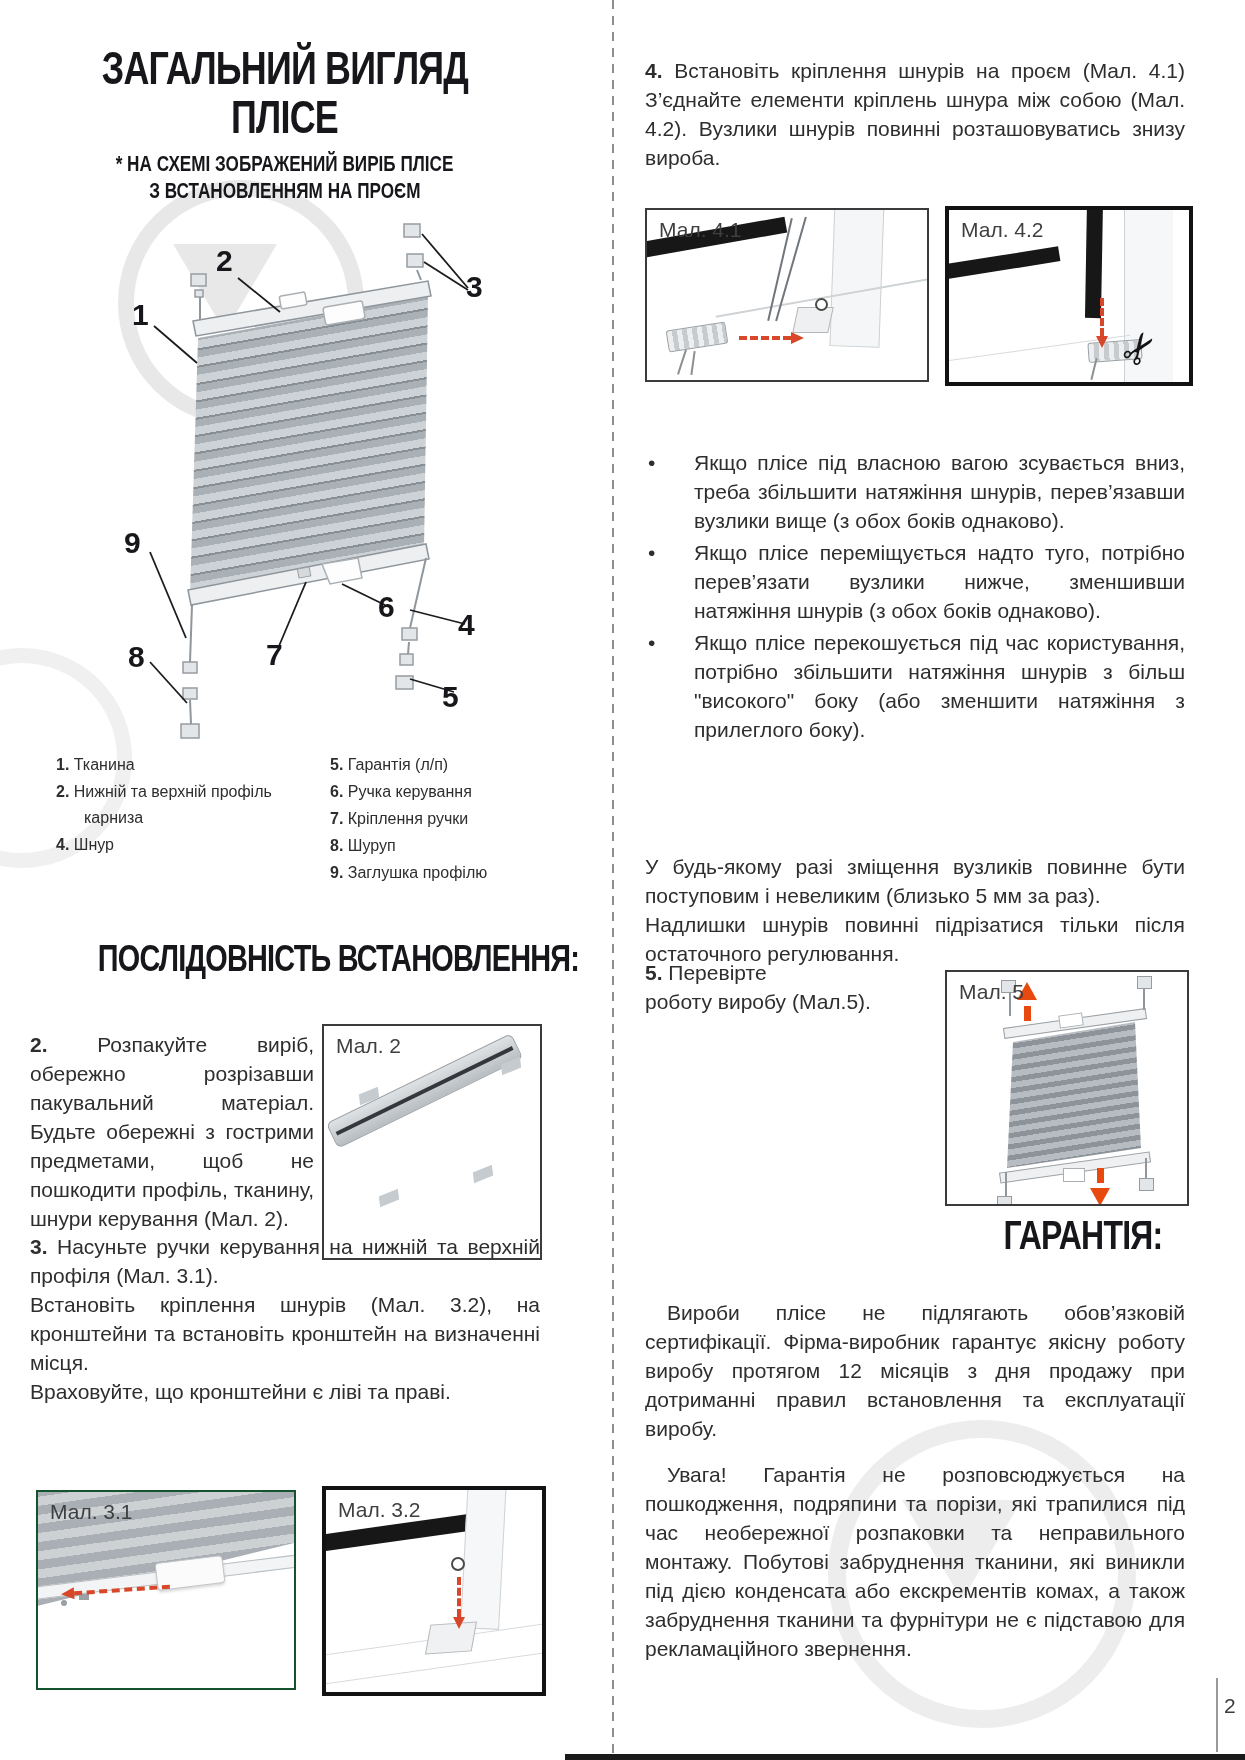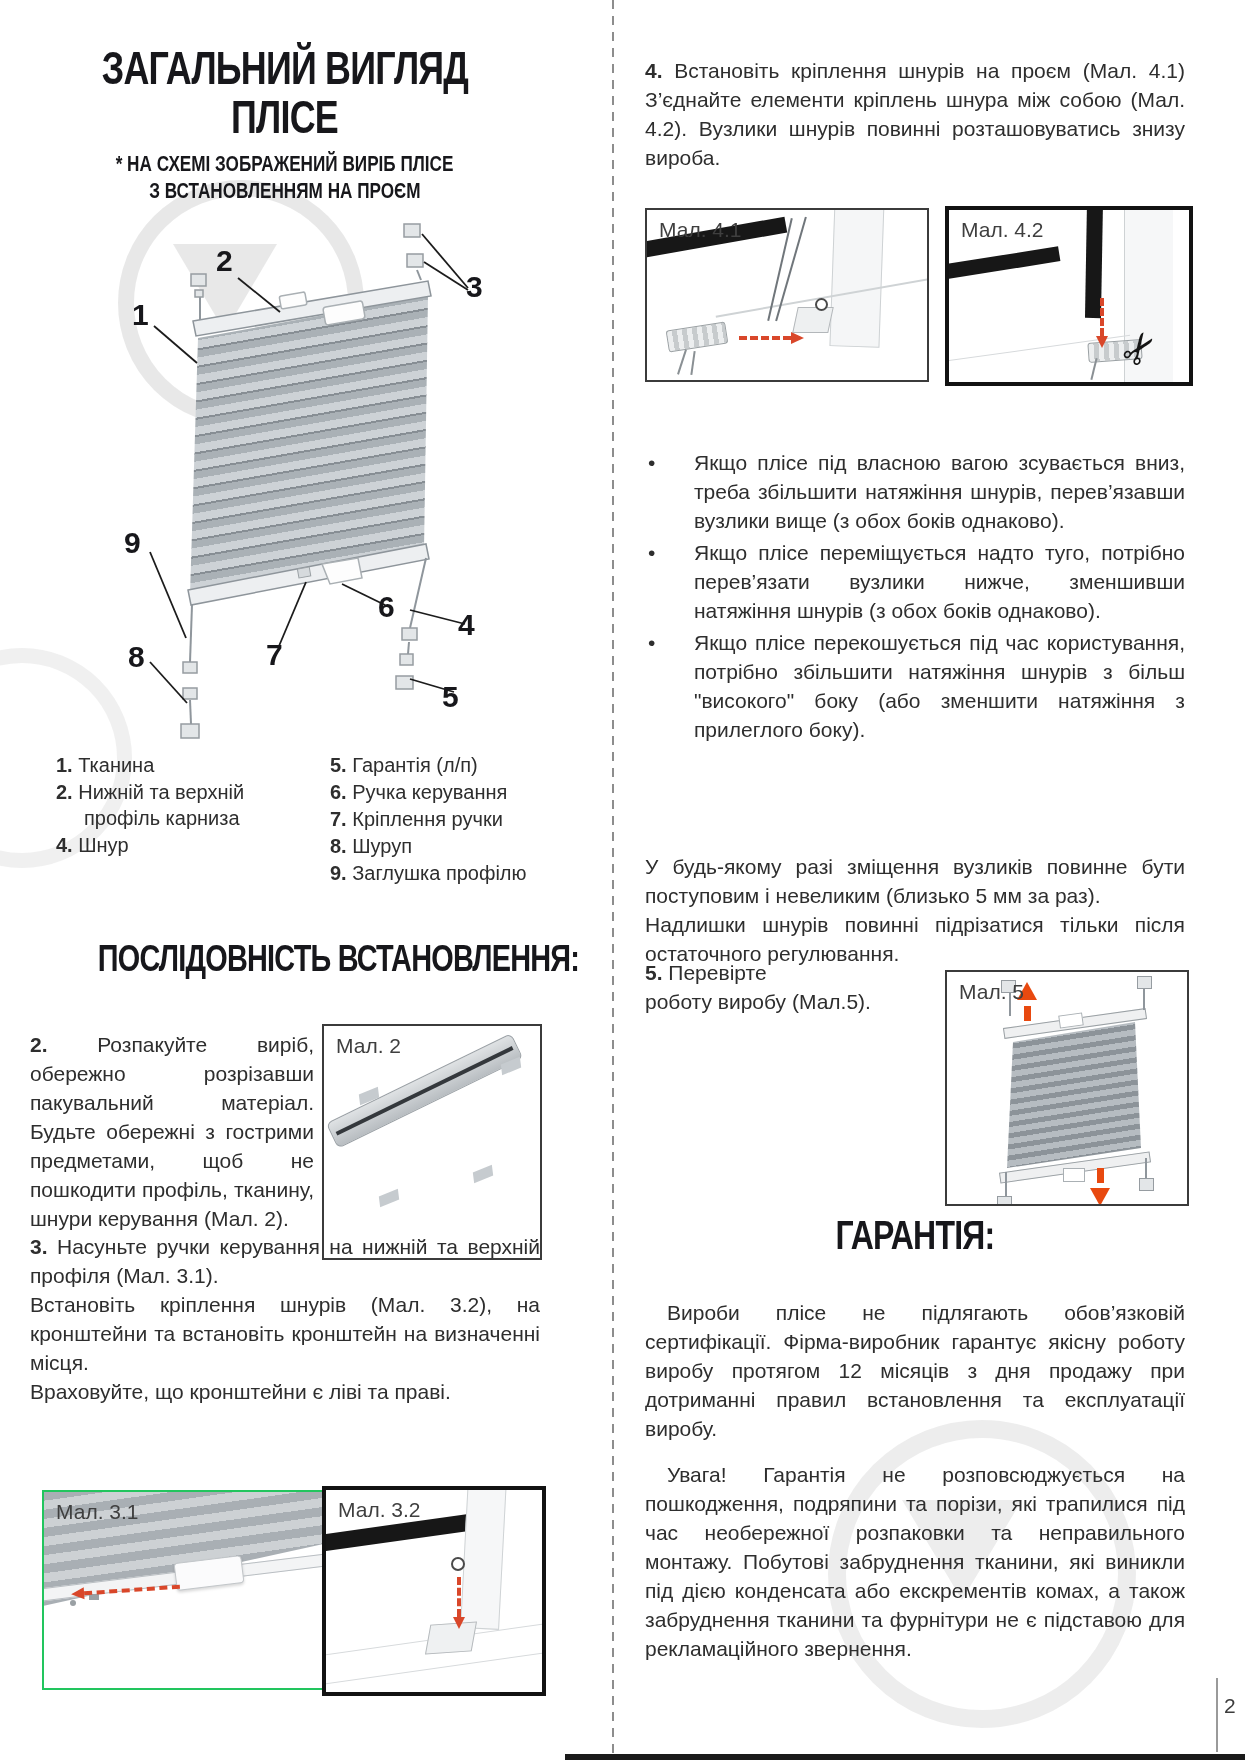--- a/index.html
+++ b/index.html
@@ -22,54 +22,54 @@
   .pn-line{position:absolute;left:1216px;top:1678px;width:2px;height:74px;background:#9a9a9a;}
   .pagenum{position:absolute;left:1224px;top:1694px;font-size:21px;color:#3c3c3c;}
   
   .cond{display:inline-block;transform:scaleX(.78);transform-origin:center;white-space:nowrap;}
   .title{left:30px;top:44px;width:510px;text-align:center;font-weight:bold;font-size:46px;
          line-height:49px;color:#17171b;letter-spacing:-1px;}
   .subtitle{left:30px;top:150px;width:510px;text-align:center;font-weight:bold;font-size:22px;
             line-height:27px;color:#17171b;}
   .h2{left:30px;top:938px;width:510px;text-align:center;font-weight:bold;font-size:37px;
       color:#17171b;letter-spacing:-1px;}
-  .h2w{left:645px;top:1212px;width:540px;text-align:center;font-weight:bold;font-size:41px;
+  .h2w{left:645px;top:1212px;width:540px;text-align:right;font-weight:bold;font-size:41px;
        color:#17171b;letter-spacing:-1px;}
   
   .body{position:absolute;font-size:21px;line-height:29px;text-align:justify;color:#2e2e2e;z-index:2;margin:0;}
   .preline{white-space:pre-line;}
   .step2-text{left:30px;top:1030px;width:284px;}
   .step3{left:30px;top:1232px;width:510px;}
   .step4{left:645px;top:56px;width:540px;}
   .note{left:645px;top:822px;width:540px;margin-top:30px;}
   .step5{left:645px;top:958px;width:290px;}
   .wp1{left:645px;top:1298px;width:540px;text-indent:22px;}
   .wp2{left:645px;top:1460px;width:540px;text-indent:22px;}
   .bullets{position:absolute;left:648px;top:448px;width:537px;z-index:2;}
   .bullet-item{display:flex;margin-bottom:3px;}
   .bullet-marker{width:46px;flex:0 0 46px;font-size:21px;line-height:29px;}
   .bullet-text{flex:1;font-size:21px;line-height:29px;text-align:justify;}
   
-  .legend-col{position:absolute;top:752px;font-size:20px;line-height:26px;z-index:2;}
+  .legend-col{position:absolute;top:752px;font-size:16px;line-height:26px;z-index:2;}
   .legend-left{left:56px;width:258px;}
   .legend-right{left:330px;width:212px;}
   .legend-item{padding-left:28px;text-indent:-28px;margin-bottom:1px;}
   .legend-num{font-weight:bold;}
   
   .diagram{position:absolute;left:40px;top:198px;width:500px;height:556px;z-index:1;}
   .fabric{position:absolute;left:145px;top:88px;width:250px;height:312px;
           clip-path:polygon(13px 52px,243px 10px,239px 264px,5px 308px);
           background:repeating-linear-gradient(-10deg,#cdd2d6 0 6px,#aab1b6 6px 13px,#878e94 13px 15px,#cdd2d6 15px 17px);}
   .dsvg{position:absolute;left:0;top:0;}
   .callout-num{position:absolute;font-size:30px;font-weight:bold;color:#17171b;z-index:3;}
   
   .figbox{position:absolute;background:#fff;margin:0;overflow:hidden;z-index:2;}
   .figbox figcaption{position:absolute;left:12px;top:8px;font-size:21px;color:#3f3f3f;z-index:5;}
   .fig2{left:322px;top:1024px;width:216px;height:232px;border:2px solid #3b3b3b;}
-  .fig31{left:42px;top:1490px;width:256px;height:196px;border:2px solid #22c55e;padding-left:28px;}
+  .fig31{left:36px;top:1490px;width:256px;height:196px;border:2px solid #14532d;}
   .fig32{left:322px;top:1486px;width:216px;height:202px;border:4px solid #121212;}
   .fig41{left:645px;top:208px;width:280px;height:170px;border:2px solid #3b3b3b;}
   .fig42{left:945px;top:206px;width:240px;height:172px;border:4px solid #121212;}
   .fig5{left:945px;top:948px;width:240px;height:232px;border:2px solid #3b3b3b;margin-top:22px;}
   
   .pkg{position:absolute;left:8px;top:96px;width:204px;height:26px;transform:rotate(-26deg);transform-origin:left center;
        background:linear-gradient(#dfe2e4,#b8bdc1);border:1px solid #9aa0a5;border-radius:6px;}
   .pkg::after{content:"";position:absolute;left:4px;top:11px;width:196px;height:4px;background:#34383c;}
   .bit{position:absolute;width:18px;height:12px;background:#c6cbcf;transform:skewX(-20deg) rotate(-26deg);}
   .bit1{left:36px;top:64px;} .bit2{left:150px;top:142px;} .bit3{left:178px;top:34px;} .bit4{left:56px;top:166px;}

